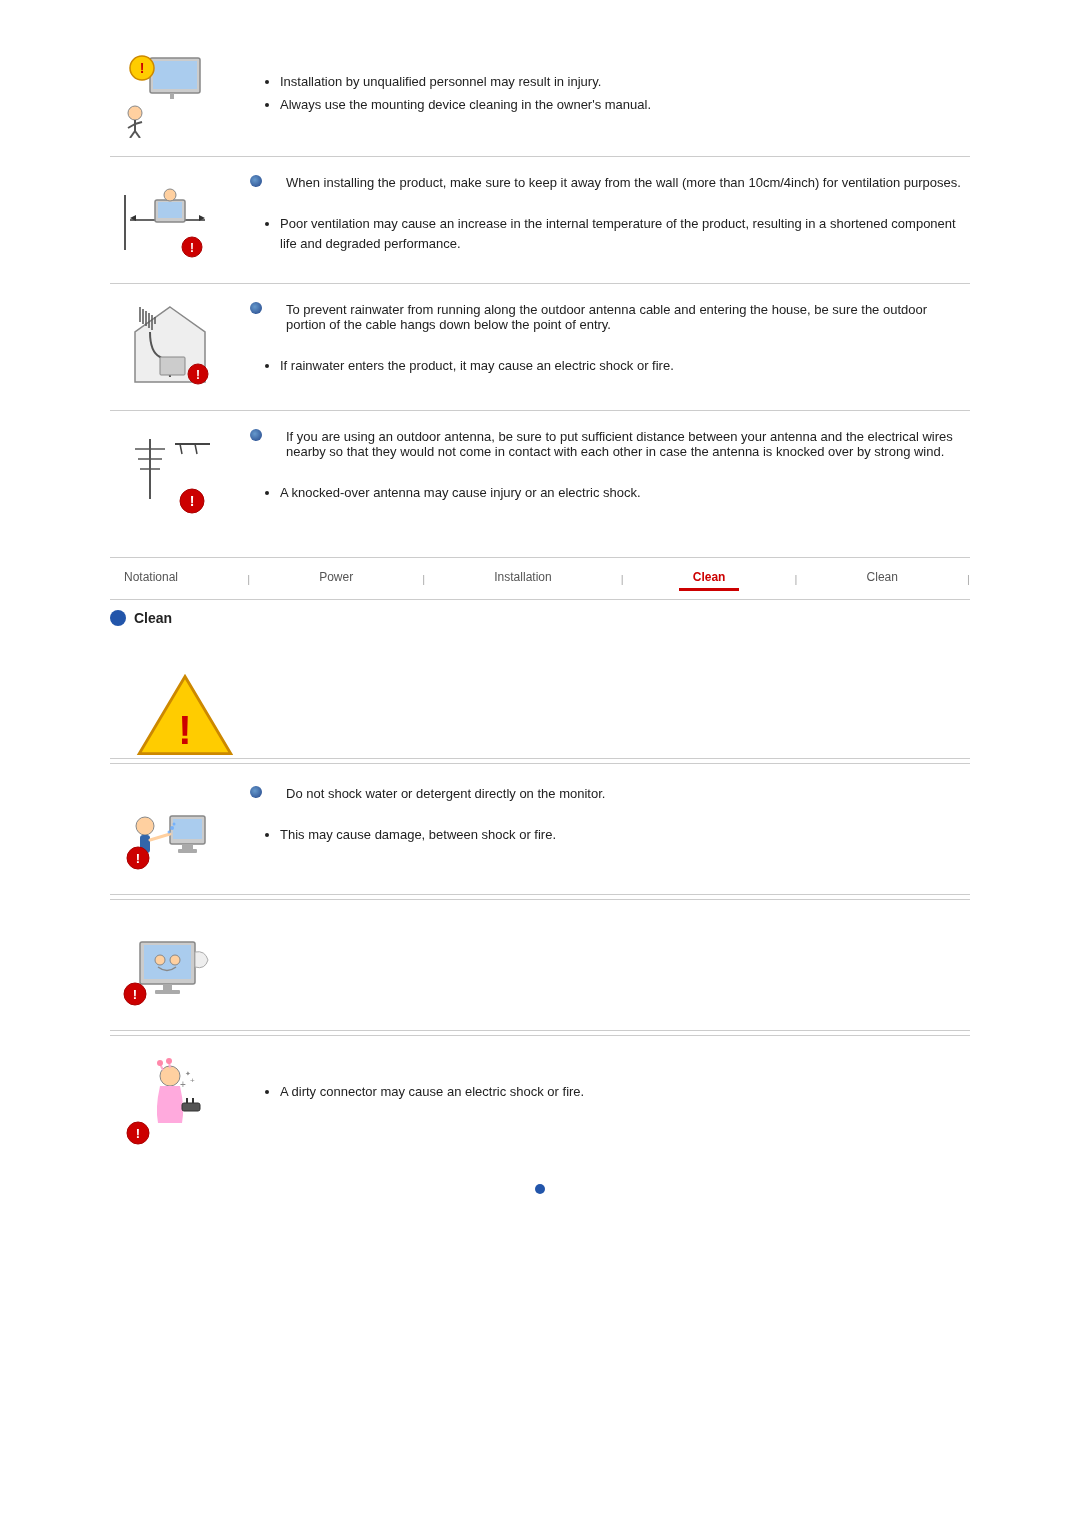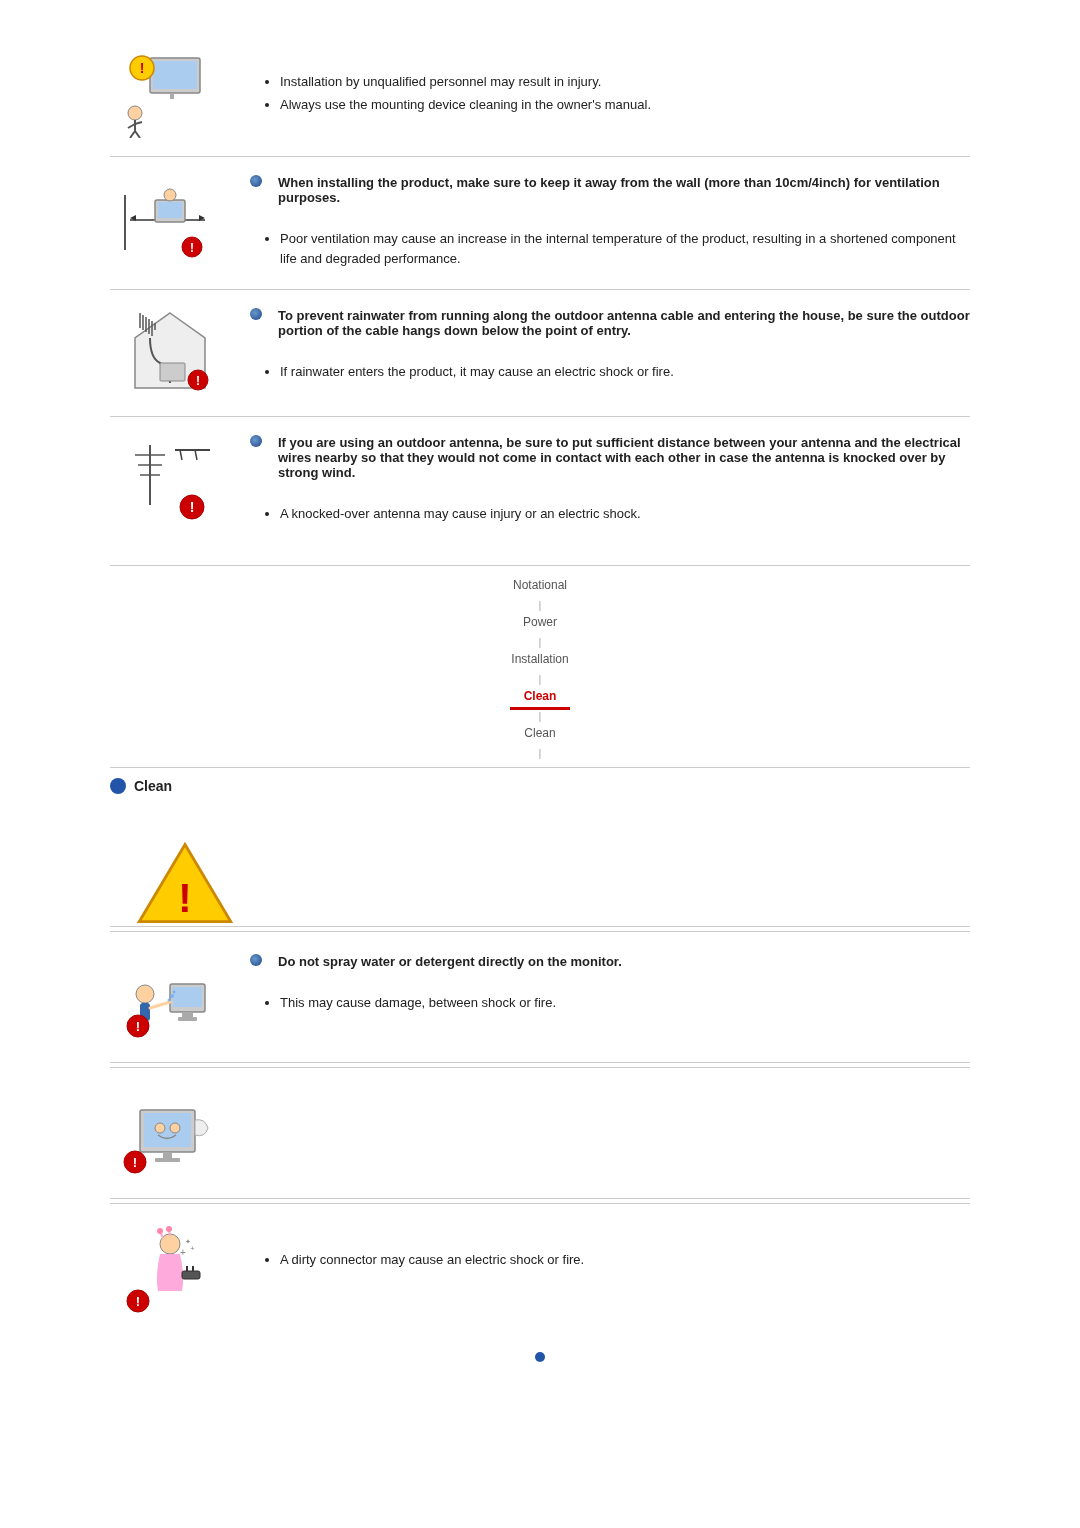--- a/index.html
+++ b/index.html
@@ -39,48 +39,47 @@
       width: 100px;
       height: 90px;
     }
     .content-area {
       flex: 1;
     }
     .content-area p, .content-area li {
       line-height: 1.5;
     }
     .bold-note {
-      font-weight: bold;
+      font-weight: normal;
       font-size: 13px;
       margin-bottom: 6px;
       display: flex;
       align-items: flex-start;
-      gap: 10px;
+      gap: 18px;
     }
     .bullet-list {
       padding-left: 30px;
       margin-top: 24px;
     }
     .bullet-list li {
       list-style: disc;
       margin-bottom: 3px;
       font-size: 13px;
     }
 
     
     .nav-tabs {
       display: flex;
       align-items: center;
-      justify-content: center;
+      justify-content: space-between;
       border-top: 1px solid #ccc;
       border-bottom: 1px solid #ccc;
       padding: 8px 0;
       margin: 20px 0 10px 0;
       gap: 0;
-      flex-direction: column;
     }
     .nav-tab {
       font-size: 12px;
       color: #555;
       padding: 4px 14px;
       cursor: pointer;
       border-bottom: 3px solid transparent;
     }
     .nav-tab.active {
       color: #cc0000;
@@ -314,21 +313,21 @@
           <circle cx="54" cy="38" r="1.5" fill="#66aaff" opacity="0.8"></circle>
           <circle cx="49" cy="46" r="1.5" fill="#66aaff" opacity="0.8"></circle>
 
           <circle cx="18" cy="72" r="11" fill="#cc0000" stroke="#aa0000" stroke-width="1"></circle>
           <text x="18" y="77" text-anchor="middle" font-size="13" font-weight="bold" fill="#fff">!</text>
         </svg>
       </div>
       <div class="content-area">
         <div class="bold-note">
           <span class="circle-small"></span>
-          <span>Do not spray water or detergent directly on the monitor.</span>
+          <span>Do not shock water or detergent directly on the monitor.</span>
         </div>
         <ul class="bullet-list">
           <li>This may cause damage, between shock or fire.</li>
         </ul>
       </div>
     </div>
 
     <hr class="section-divider">
 
     <div class="section-row">

